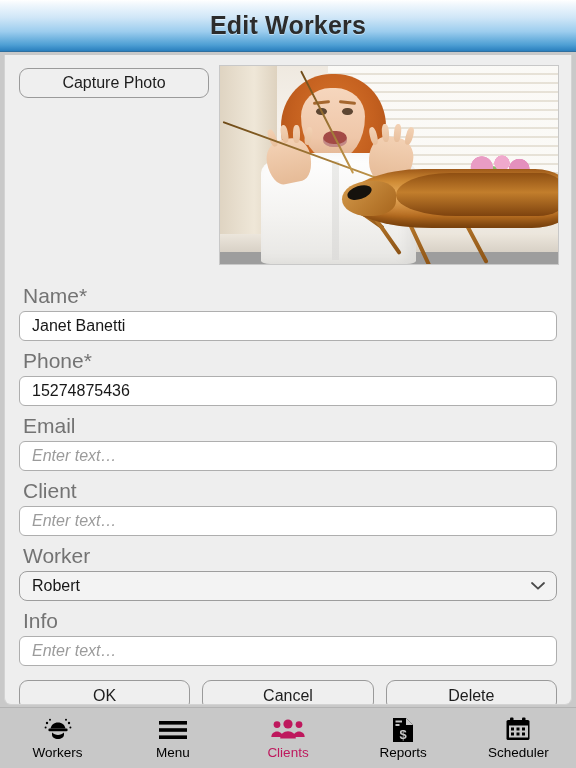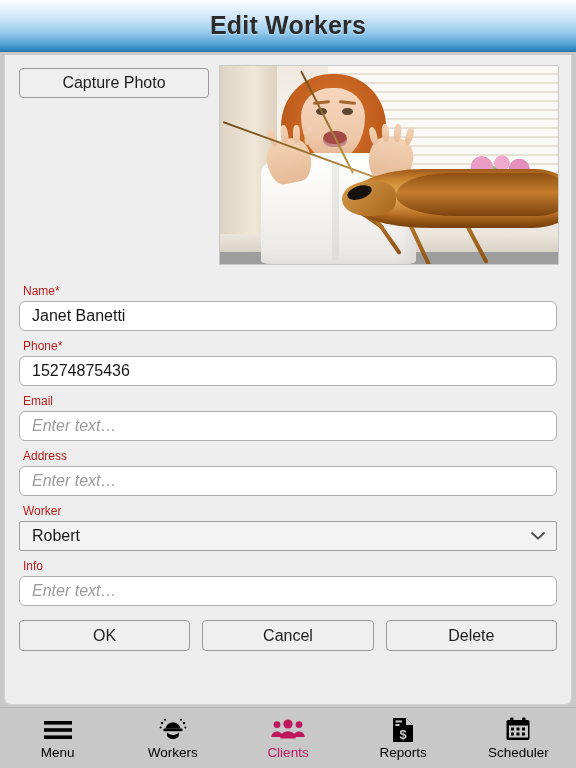--- a/index.html
+++ b/index.html
@@ -80,21 +80,21 @@
   }
 
   .btn {
     display: block;
     width: 100%;
     height: 30px;
     line-height: 28px;
     text-align: center;
     background: #efefef;
     border: 1px solid #9a9a9a;
-    border-radius: 4px;
+    border-radius: 9px;
     font-size: 16px;
     color: #1d1d1d;
     font-family: "Liberation Sans", sans-serif;
     cursor: pointer;
   }
 
   .photo-frame {
     flex: 1 1 auto;
     height: 200px;
     border: 1px solid #c8c8c8;
@@ -233,22 +233,22 @@
   .ph-leg.g1 { left: 46%; top: 76%; width: 13%; transform: rotate(55deg); }
   .ph-leg.g2 { left: 56%; top: 78%; width: 15%; transform: rotate(65deg); }
   .ph-leg.g3 { left: 72%; top: 76%; width: 15%; transform: rotate(62deg); }
   .ph-leg.g4 { left: 41%; top: 72%; width: 9%;  transform: rotate(35deg); }
 
   
   .form {
     padding: 8px 14px 0 14px;
   }
   .field-label {
-    font-size: 12px;
-    color: #b91c1c;
+    font-size: 21px;
+    color: #737373;
     margin: 8px 0 3px 4px;
   }
   .field-label.first { margin-top: 11px; }
 
   .input {
     display: block;
     width: 100%;
     height: 30px;
     background: #ffffff;
     border: 1px solid #aeaeae;
@@ -261,21 +261,21 @@
   }
   .input::placeholder { color: #9b9b9b; font-style: italic; }
 
   .select-wrap { position: relative; }
   .select {
     display: block;
     width: 100%;
     height: 30px;
     background: #f3f3f3;
     border: 1px solid #9d9d9d;
-    border-radius: 2px;
+    border-radius: 8px;
     font-size: 16px;
     color: #171717;
     padding: 0 32px 0 12px;
     line-height: 28px;
     font-family: "Liberation Sans", sans-serif;
     cursor: pointer;
   }
   .chev {
     position: absolute;
     right: 12px; top: 50%;
@@ -380,21 +380,21 @@
 
         <div class="field-label first">Name*</div>
         <input class="input" value="Janet Banetti" style="">
 
         <div class="field-label">Phone*</div>
         <input class="input" value="15274875436" style="">
 
         <div class="field-label">Email</div>
         <input class="input" placeholder="Enter text…" style="">
 
-        <div class="field-label">Address</div>
+        <div class="field-label">Client</div>
         <input class="input" placeholder="Enter text…" style="">
 
         <div class="field-label">Worker</div>
         <div class="select-wrap">
           <div class="select">Robert</div>
           <svg class="chev" viewBox="0 0 14 9">
             <path d="M1 1.5 L7 7.2 L13 1.5" fill="none" stroke="#4a4a4a" stroke-width="1.8" stroke-linecap="round" stroke-linejoin="round"></path>
           </svg>
         </div>
 
@@ -405,47 +405,47 @@
       <div class="action-row">
         <button class="btn">OK</button>
         <button class="btn">Cancel</button>
         <button class="btn">Delete</button>
       </div>
 
     </div>
   </div>
 
   <div class="tabbar">
-
-    <div class="tab" style="color: rgb(0, 0, 0);">
-      <div class="tab-icon">
-        <svg width="30" height="22" viewBox="0 0 30 22">
-          <rect x="1" y="2" width="28" height="3.6" fill="currentColor"></rect>
-          <rect x="1" y="9.2" width="28" height="3.6" fill="currentColor"></rect>
-          <rect x="1" y="16.4" width="28" height="3.6" fill="currentColor"></rect>
-        </svg>
-      </div>
-      <div class="tab-label">Menu</div>
-    </div>
 
     <div class="tab" style="color: rgb(0, 0, 0);">
       <div class="tab-icon">
         <svg width="28" height="24" viewBox="0 0 28 24">
           <path d="M14 4.5c-4 0-7 2.6-7.4 6H21.4C21 7.1 18 4.5 14 4.5z" fill="currentColor"></path>
           <rect x="4.4" y="10.6" width="19.2" height="2.6" rx="1.2" fill="currentColor"></rect>
           <path d="M8 14.5c1.6 1.6 3.7 2.5 6 2.5s4.4-.9 6-2.5v2.2c0 2.4-2.7 4.3-6 4.3s-6-1.9-6-4.3z" fill="currentColor"></path>
           <circle cx="3" cy="5" r="1.2" fill="currentColor"></circle>
           <circle cx="25" cy="5" r="1.2" fill="currentColor"></circle>
           <circle cx="6" cy="1.8" r="1" fill="currentColor"></circle>
           <circle cx="22" cy="1.8" r="1" fill="currentColor"></circle>
           <circle cx="1.6" cy="9.5" r="1" fill="currentColor"></circle>
           <circle cx="26.4" cy="9.5" r="1" fill="currentColor"></circle>
         </svg>
       </div>
       <div class="tab-label">Workers</div>
+    </div>
+
+    <div class="tab" style="color: rgb(0, 0, 0);">
+      <div class="tab-icon">
+        <svg width="30" height="22" viewBox="0 0 30 22">
+          <rect x="1" y="2" width="28" height="3.6" fill="currentColor"></rect>
+          <rect x="1" y="9.2" width="28" height="3.6" fill="currentColor"></rect>
+          <rect x="1" y="16.4" width="28" height="3.6" fill="currentColor"></rect>
+        </svg>
+      </div>
+      <div class="tab-label">Menu</div>
     </div>
 
     <div class="tab active" style="color: #be185d;">
       <div class="tab-icon">
         <svg width="34" height="22" viewBox="0 0 34 22">
           <circle cx="6" cy="5.6" r="3.4" fill="currentColor"></circle>
           <path d="M0.3 18c0-3.4 2.6-5.6 5.7-5.6s5.7 2.2 5.7 5.6z" fill="currentColor"></path>
           <circle cx="28" cy="5.6" r="3.4" fill="currentColor"></circle>
           <path d="M22.3 18c0-3.4 2.6-5.6 5.7-5.6s5.7 2.2 5.7 5.6z" fill="currentColor"></path>
           <circle cx="17" cy="5" r="4.6" fill="currentColor"></circle>

